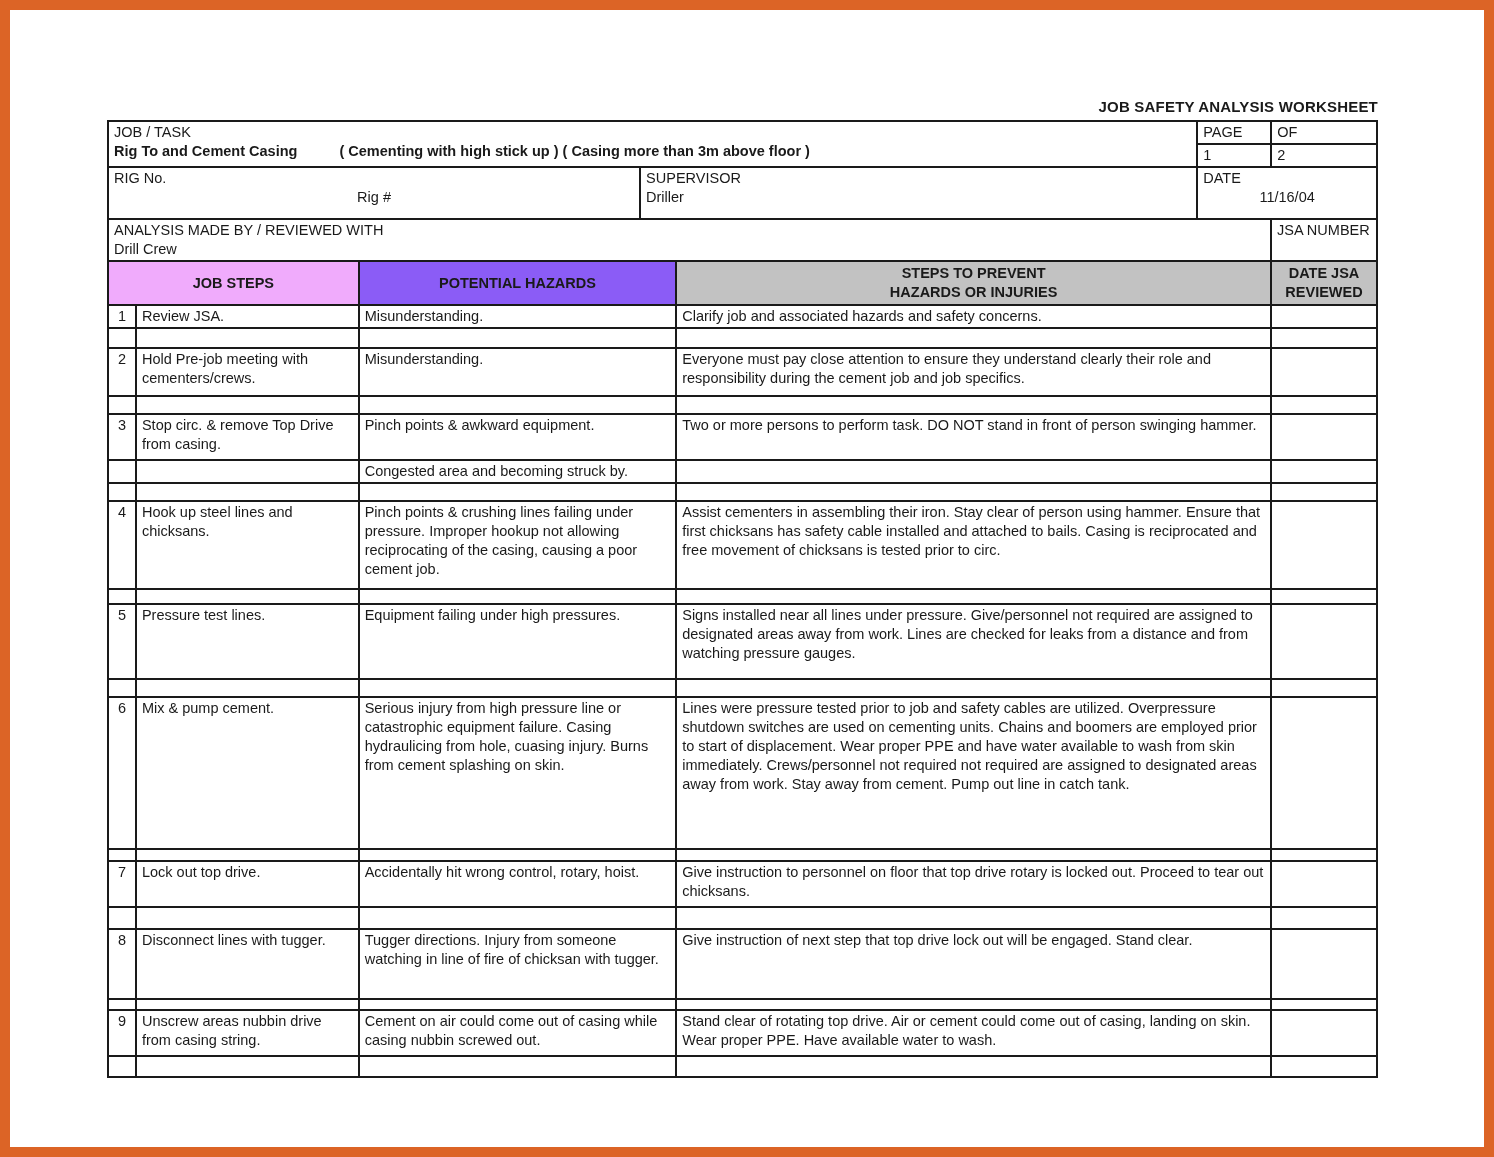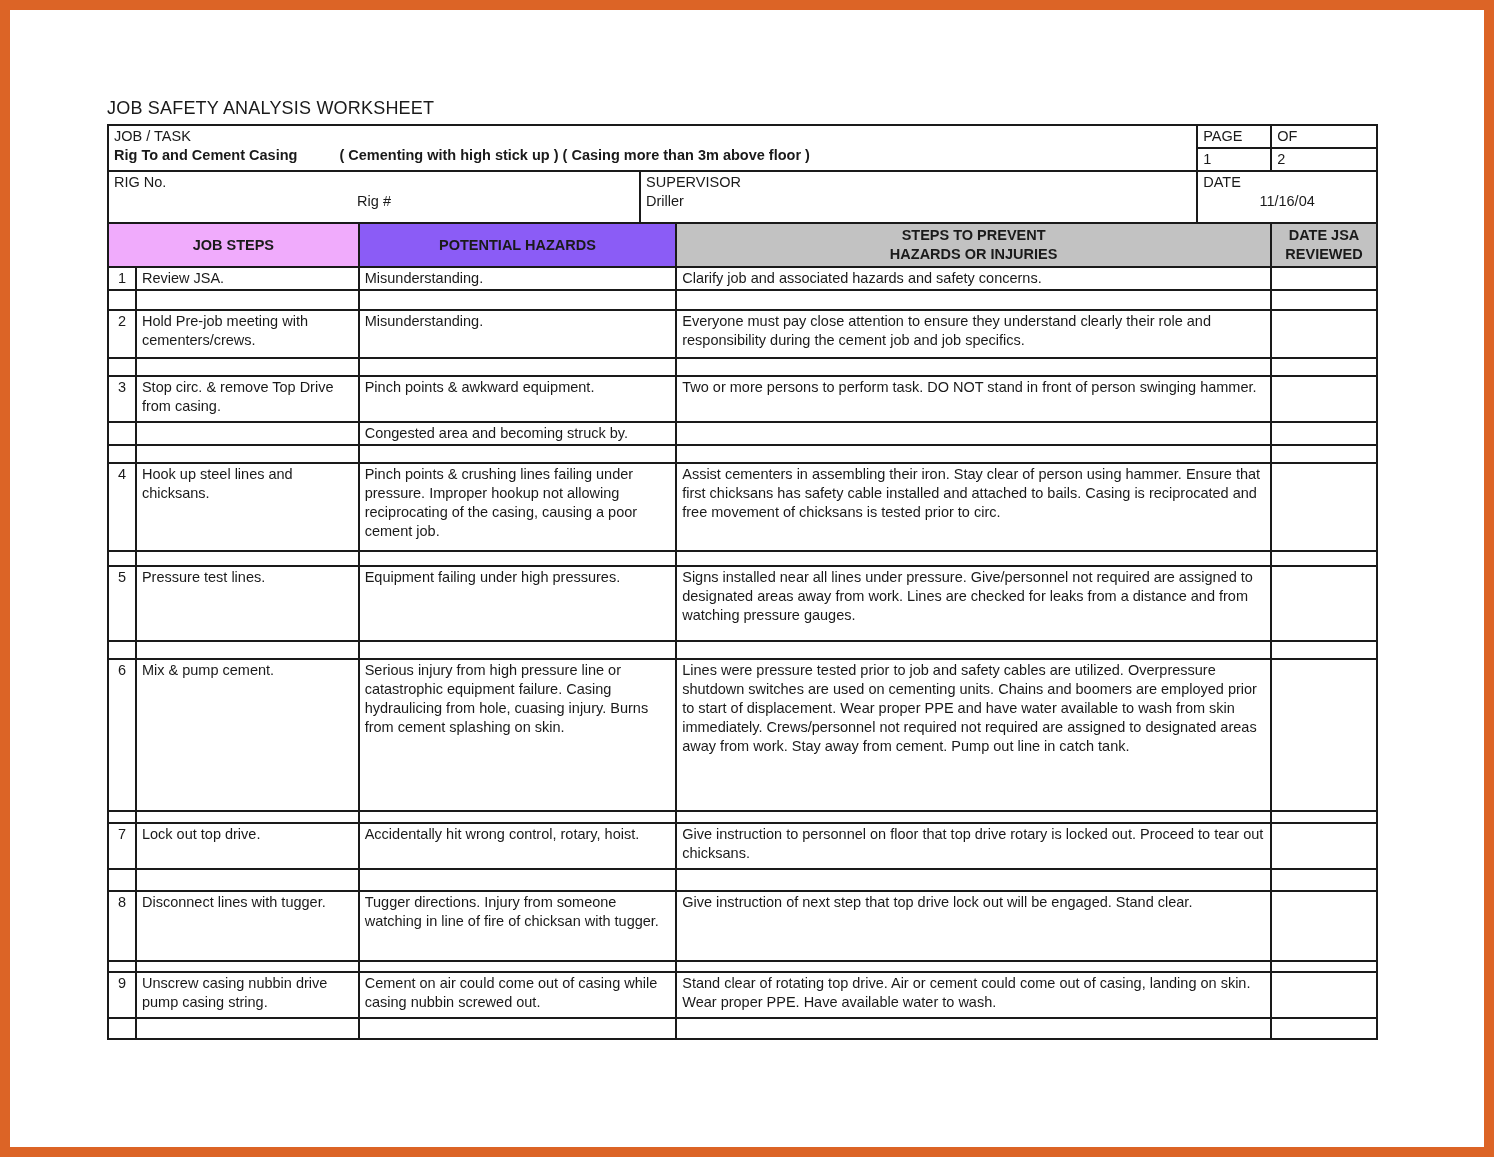--- a/index.html
+++ b/index.html
@@ -8,23 +8,23 @@
     width:1494px;height:1157px;
     box-sizing:border-box;
     background:#ffffff;
     border:10px solid #dc6426;
     font-family:"Liberation Sans", sans-serif;
     color:#1a1a1a;
     overflow:hidden;
   }
   .sheet{position:absolute;left:97px;top:88px;width:1271px;}
   .doc-title{
-    text-align:left;
-    font-weight:normal;
-    font-size:18px;
+    text-align:right;
+    font-weight:bold;
+    font-size:15px;
     letter-spacing:.2px;
     margin:0 0 5px 0;
   }
   table{border-collapse:collapse;table-layout:fixed;}
   table.top, table.jsa{margin-top:-2px;}
   table.first{margin-top:0;}
   td,th{
     border:2px solid #1a1a1a;
     vertical-align:top;
     padding:1px 5px 1px 5px;
@@ -97,20 +97,38 @@
           <div>Driller</div>
         </td>
         <td>
           <div>DATE</div>
           <div class="val-center">11/16/04</div>
         </td>
       </tr>
     </tbody>
       </table>
 
+    <table class="top">
+      <colgroup>
+          <col style="width:1165px">
+          <col style="width:106px">
+        </colgroup>
+      <tbody>
+          <tr style="height:42px;">
+        <td>
+          <div>ANALYSIS MADE BY / REVIEWED WITH</div>
+          <div>Drill Crew</div>
+        </td>
+        <td>
+          <div>JSA NUMBER</div>
+          <div></div>
+        </td>
+      </tr>
+    </tbody>
+      </table>
 
     <table class="jsa top">
       <colgroup>
         <col style="width:28px">
           <col style="width:223px">
           <col style="width:318px">
           <col style="width:596px">
           <col style="width:106px">
       </colgroup>
       <thead>
@@ -242,21 +260,21 @@
           </tr>
           <tr style="height: 11px;">
             <td class="num"></td>
             <td class="step"></td>
             <td class="hazard"></td>
             <td class="prevention"></td>
             <td class="date"></td>
           </tr>
           <tr style="height: 46px;">
             <td class="num">9</td>
-            <td class="step">Unscrew casing nubbin drive pump casing string.</td>
+            <td class="step">Unscrew areas nubbin drive from casing string.</td>
             <td class="hazard">Cement on air could come out of casing while casing nubbin screwed out.</td>
             <td class="prevention">Stand clear of rotating top drive. Air or cement could come out of casing, landing on skin. Wear proper PPE. Have available water to wash.</td>
             <td class="date"></td>
           </tr>
           <tr style="height: 21px;">
             <td class="num"></td>
             <td class="step"></td>
             <td class="hazard"></td>
             <td class="prevention"></td>
             <td class="date"></td>

